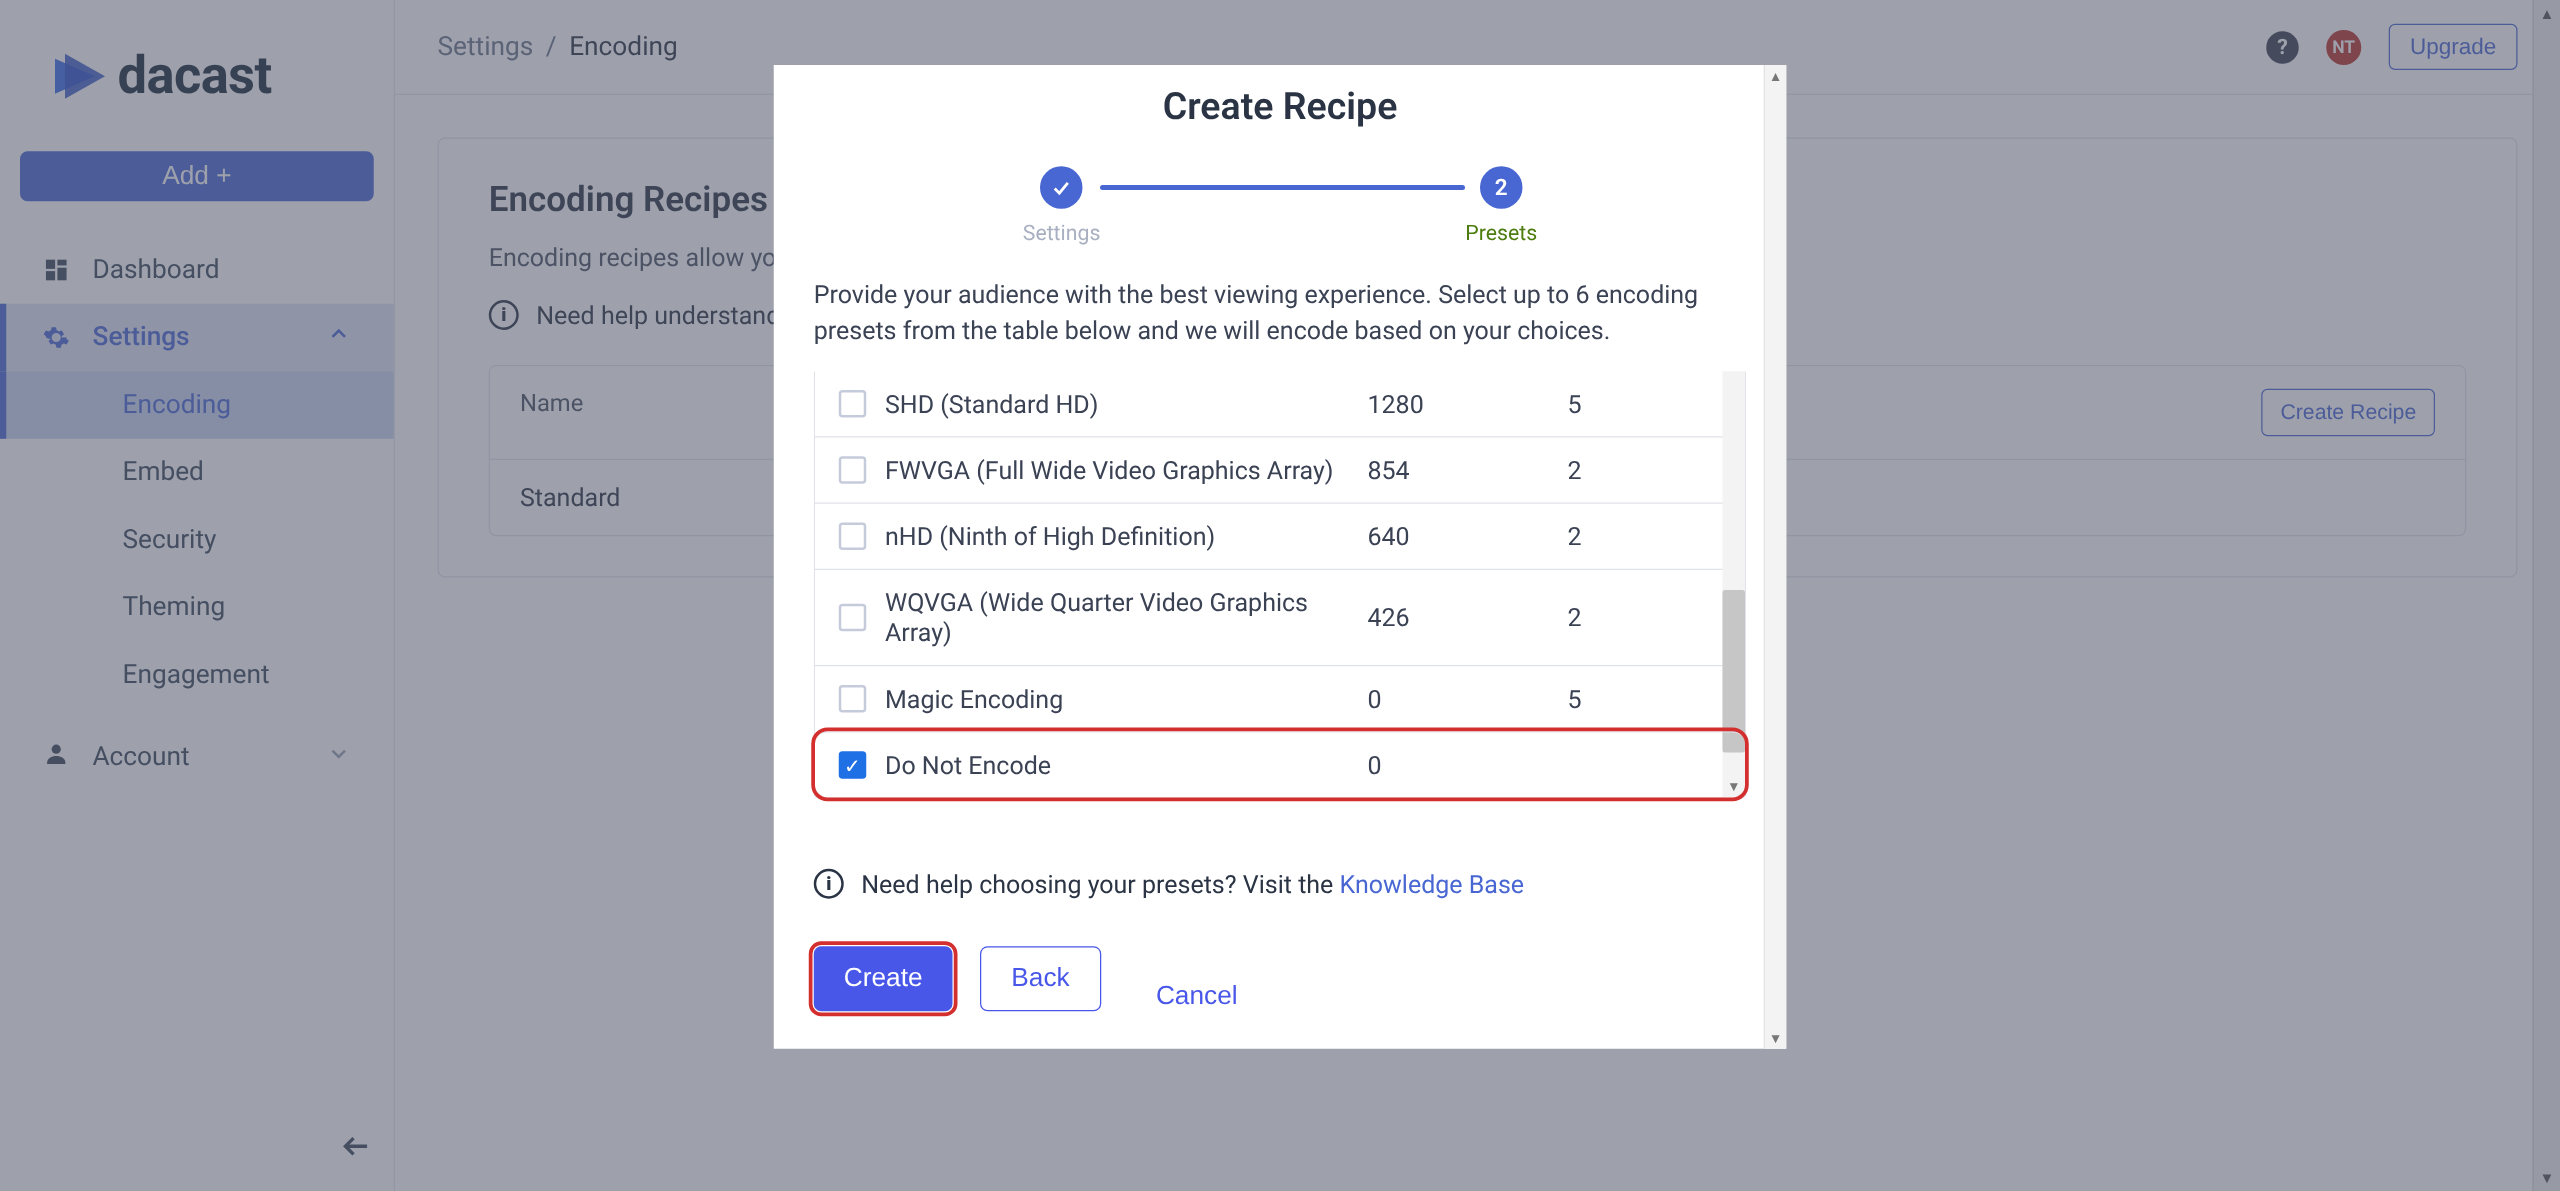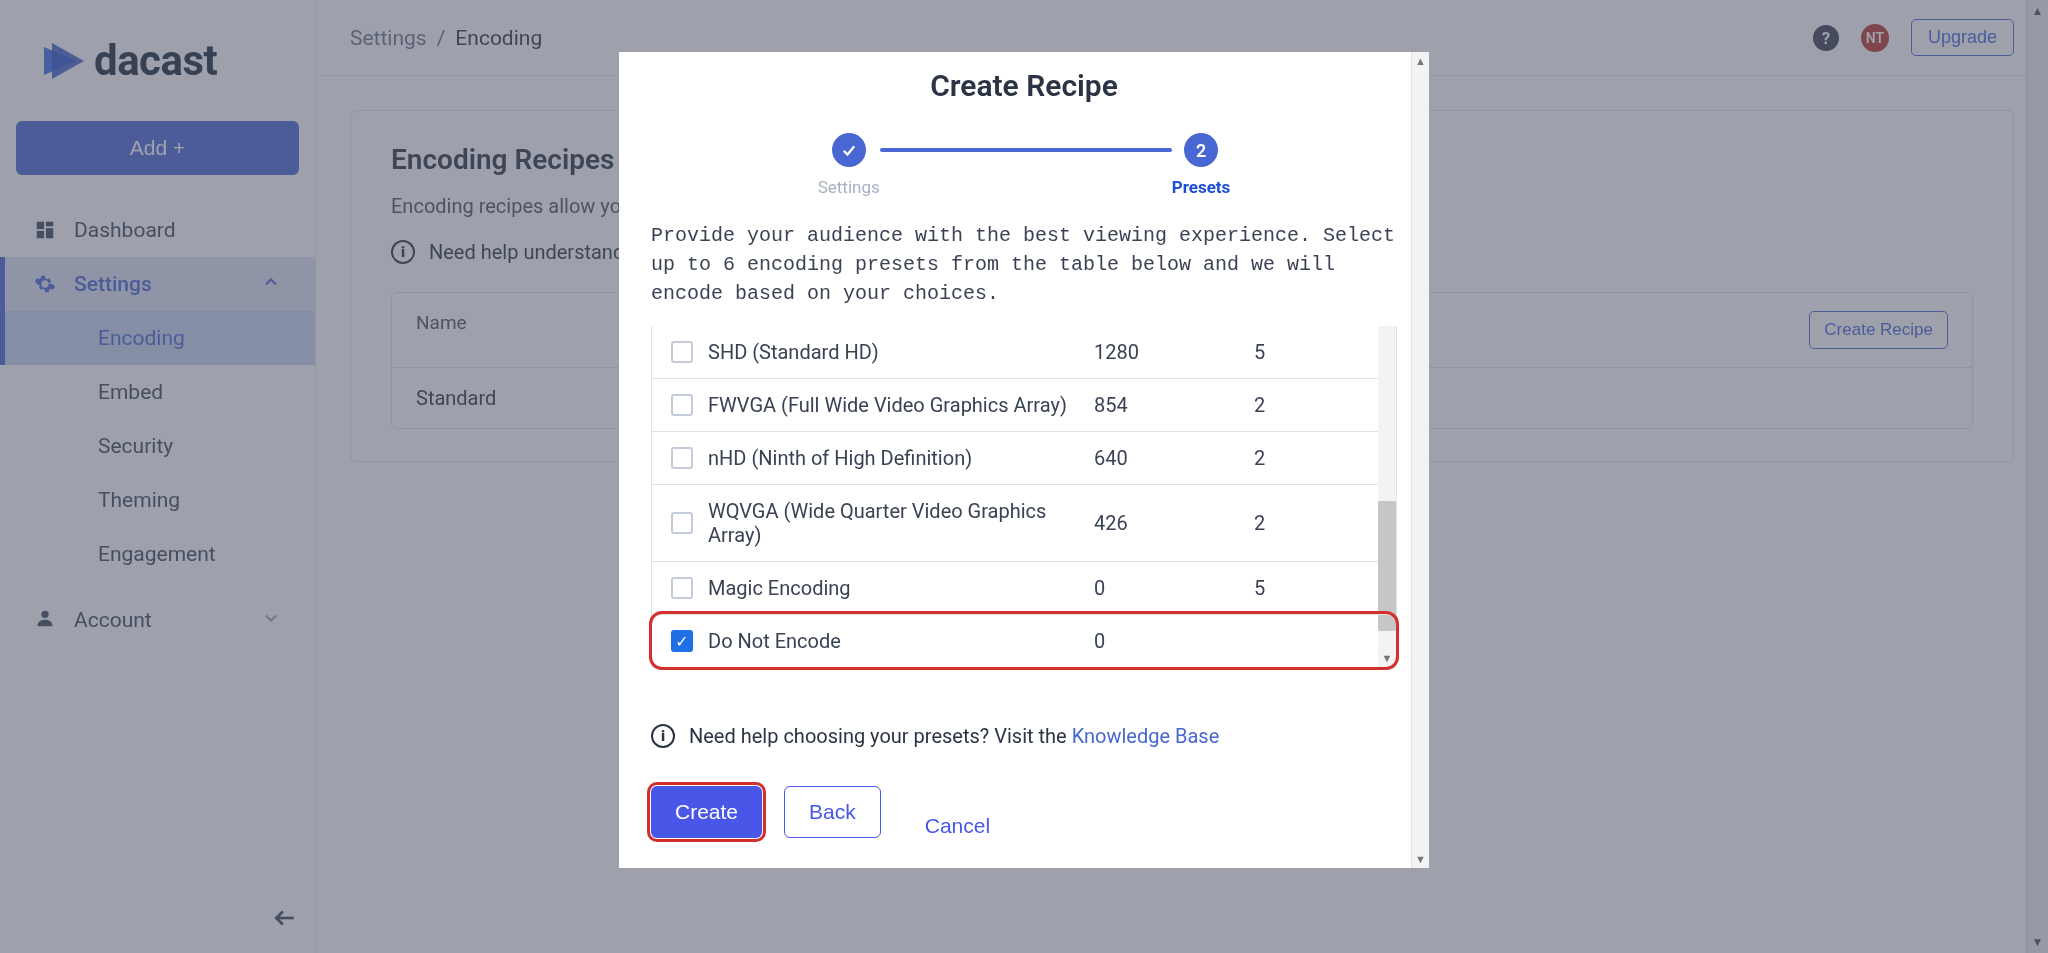--- a/index.html
+++ b/index.html
@@ -5,21 +5,21 @@
 * { box-sizing: border-box; margin: 0; padding: 0; }
 html, body { width: 2048px; height: 953px; font-family: -apple-system, BlinkMacSystemFont, "Segoe UI", Roboto, Arial, sans-serif; overflow: hidden; background: #fff; }
 .app { display: flex; width: 100%; height: 100%; position: relative; }
 .browser-scroll { position: absolute; right: 0; top: 0; bottom: 0; width: 22px; background: #f0f0f0; border-left: 1px solid #d6d6d6; display: flex; flex-direction: column; align-items: center; justify-content: space-between; z-index: 5; }
 .browser-scroll .arrow { width: 100%; height: 22px; display: flex; align-items: center; justify-content: center; color: #555; font-size: 12px; }
 .sidebar { width: 316px; height: 100%; background: #fff; border-right: 1px solid #e6e7ec; display: flex; flex-direction: column; }
 .logo-wrap { padding: 36px 0 28px 42px; }
 .logo { display: flex; align-items: center; gap: 8px; }
 .logo-mark { width: 44px; height: 40px; position: relative; }
 .logo-text { font-size: 42px; font-weight: 700; color: #1a2a3a; letter-spacing: -0.5px; }
-.add-btn { margin: 8px 16px 28px; background: #4967d3; color: #fff; border: none; border-radius: 6px; height: 54px; font-size: 21px; font-weight: 500; cursor: pointer; text-align: center; }
+.add-btn { margin: 8px 16px 28px; background: #4967d3; color: #fff; border: none; border-radius: 6px; height: 40px; font-size: 21px; font-weight: 500; cursor: pointer; text-align: center; }
 .nav { flex: 1; }
 .nav-item { display: flex; align-items: center; gap: 18px; padding: 0 34px; height: 54px; font-size: 21px; color: #3a4a5a; cursor: pointer; }
 .nav-item.active { background: #dee3f3; color: #4967d3; border-left: 5px solid #4967d3; padding-left: 29px; font-weight: 500; }
 .nav-item .nav-icon { width: 22px; height: 22px; display: inline-flex; }
 .nav-sub { padding-left: 98px; height: 54px; display: flex; align-items: center; font-size: 21px; color: #3a4a5a; cursor: pointer; }
 .nav-sub.selected { background: #c9d4f0; color: #4967d3; border-left: 5px solid #4967d3; padding-left: 93px; }
 .nav-expand { margin-left: auto; color: #4967d3; }
 .nav-account { display: flex; align-items: center; gap: 18px; padding: 0 34px; height: 54px; font-size: 21px; color: #3a4a5a; cursor: pointer; margin-top: 12px; }
 .nav-account .chev { margin-left: auto; color: #9aa3b3; }
 .back-arrow { position: absolute; left: 272px; bottom: 16px; font-size: 26px; color: #3a4a5a; cursor: pointer; }
@@ -46,22 +46,22 @@
 .modal-body { flex: 1; padding: 0 32px 20px; }
 .modal-scroll { position: absolute; right: 0; top: 0; bottom: 0; width: 18px; background: #f3f3f3; border-left: 1px solid #e3e3e3; display: flex; flex-direction: column; align-items: center; justify-content: space-between; }
 .modal-scroll .arrow { height: 18px; display: flex; align-items: center; justify-content: center; font-size: 11px; color: #777; width: 100%; }
 .modal h2 { text-align: center; font-size: 30px; font-weight: 600; color: #2b3444; padding-top: 16px; }
 .stepper { display: flex; align-items: center; justify-content: center; gap: 0; margin: 30px 0 8px; }
 .step { display: flex; flex-direction: column; align-items: center; gap: 10px; }
 .step-circle { width: 34px; height: 34px; border-radius: 50%; background: #4967d3; color: #fff; display: flex; align-items: center; justify-content: center; font-size: 18px; font-weight: 600; }
 .step-line { height: 4px; width: 292px; background: #4967d3; margin-top: -30px; border-radius: 2px; }
 .step-label { font-size: 17px; }
 .step-label.muted { color: #a8b0c1; }
-.step-label.strong { color: #1d4ed8; font-weight: 700; }
-.modal-desc { font-size: 20px; color: #3a4254; margin: 24px 0 18px; line-height: 1.45; font-family: Liberation Mono, monospace; }
+.step-label.strong { color: #4d7c0f; font-weight: 400; }
+.modal-desc { font-size: 20px; color: #3a4254; margin: 24px 0 18px; line-height: 1.45; }
 .preset-table-wrap { position: relative; border: 1px solid #e0e2ea; border-top: none; border-radius: 0 0 4px 4px; }
 .preset-scroll { position: absolute; right: 0; top: 0; bottom: 0; width: 18px; background: #f3f3f3; display: flex; flex-direction: column; justify-content: flex-end; }
 .preset-scroll .thumb { background: #c6c6c6; height: 130px; width: 100%; border-radius: 2px; margin-bottom: 18px; }
 .preset-scroll .arrow { height: 18px; display:flex; align-items:center; justify-content:center; font-size:11px; color:#777;}
 .preset-row { display: grid; grid-template-columns: 52px 1fr 160px 120px; align-items: center; padding: 14px 22px 14px 4px; border-top: 1px solid #e0e2ea; font-size: 20px; color: #3a4254; }
 .preset-row:first-child { border-top: none; }
 .cbox { width: 22px; height: 22px; border: 2px solid #c6cbdb; border-radius: 3px; justify-self: center; background: #fff; cursor: pointer; display: flex; align-items: center; justify-content: center; }
 .cbox.checked { background: #1f6fe5; border-color: #1f6fe5; color: #fff; font-size: 16px; }
 .preset-row.highlight { outline: 3px solid #d32f2f; border-radius: 10px; position: relative; z-index: 2; }
 .modal-help { display: flex; align-items: center; gap: 14px; font-size: 20px; color: #2b3444; margin: 56px 0 38px; }

